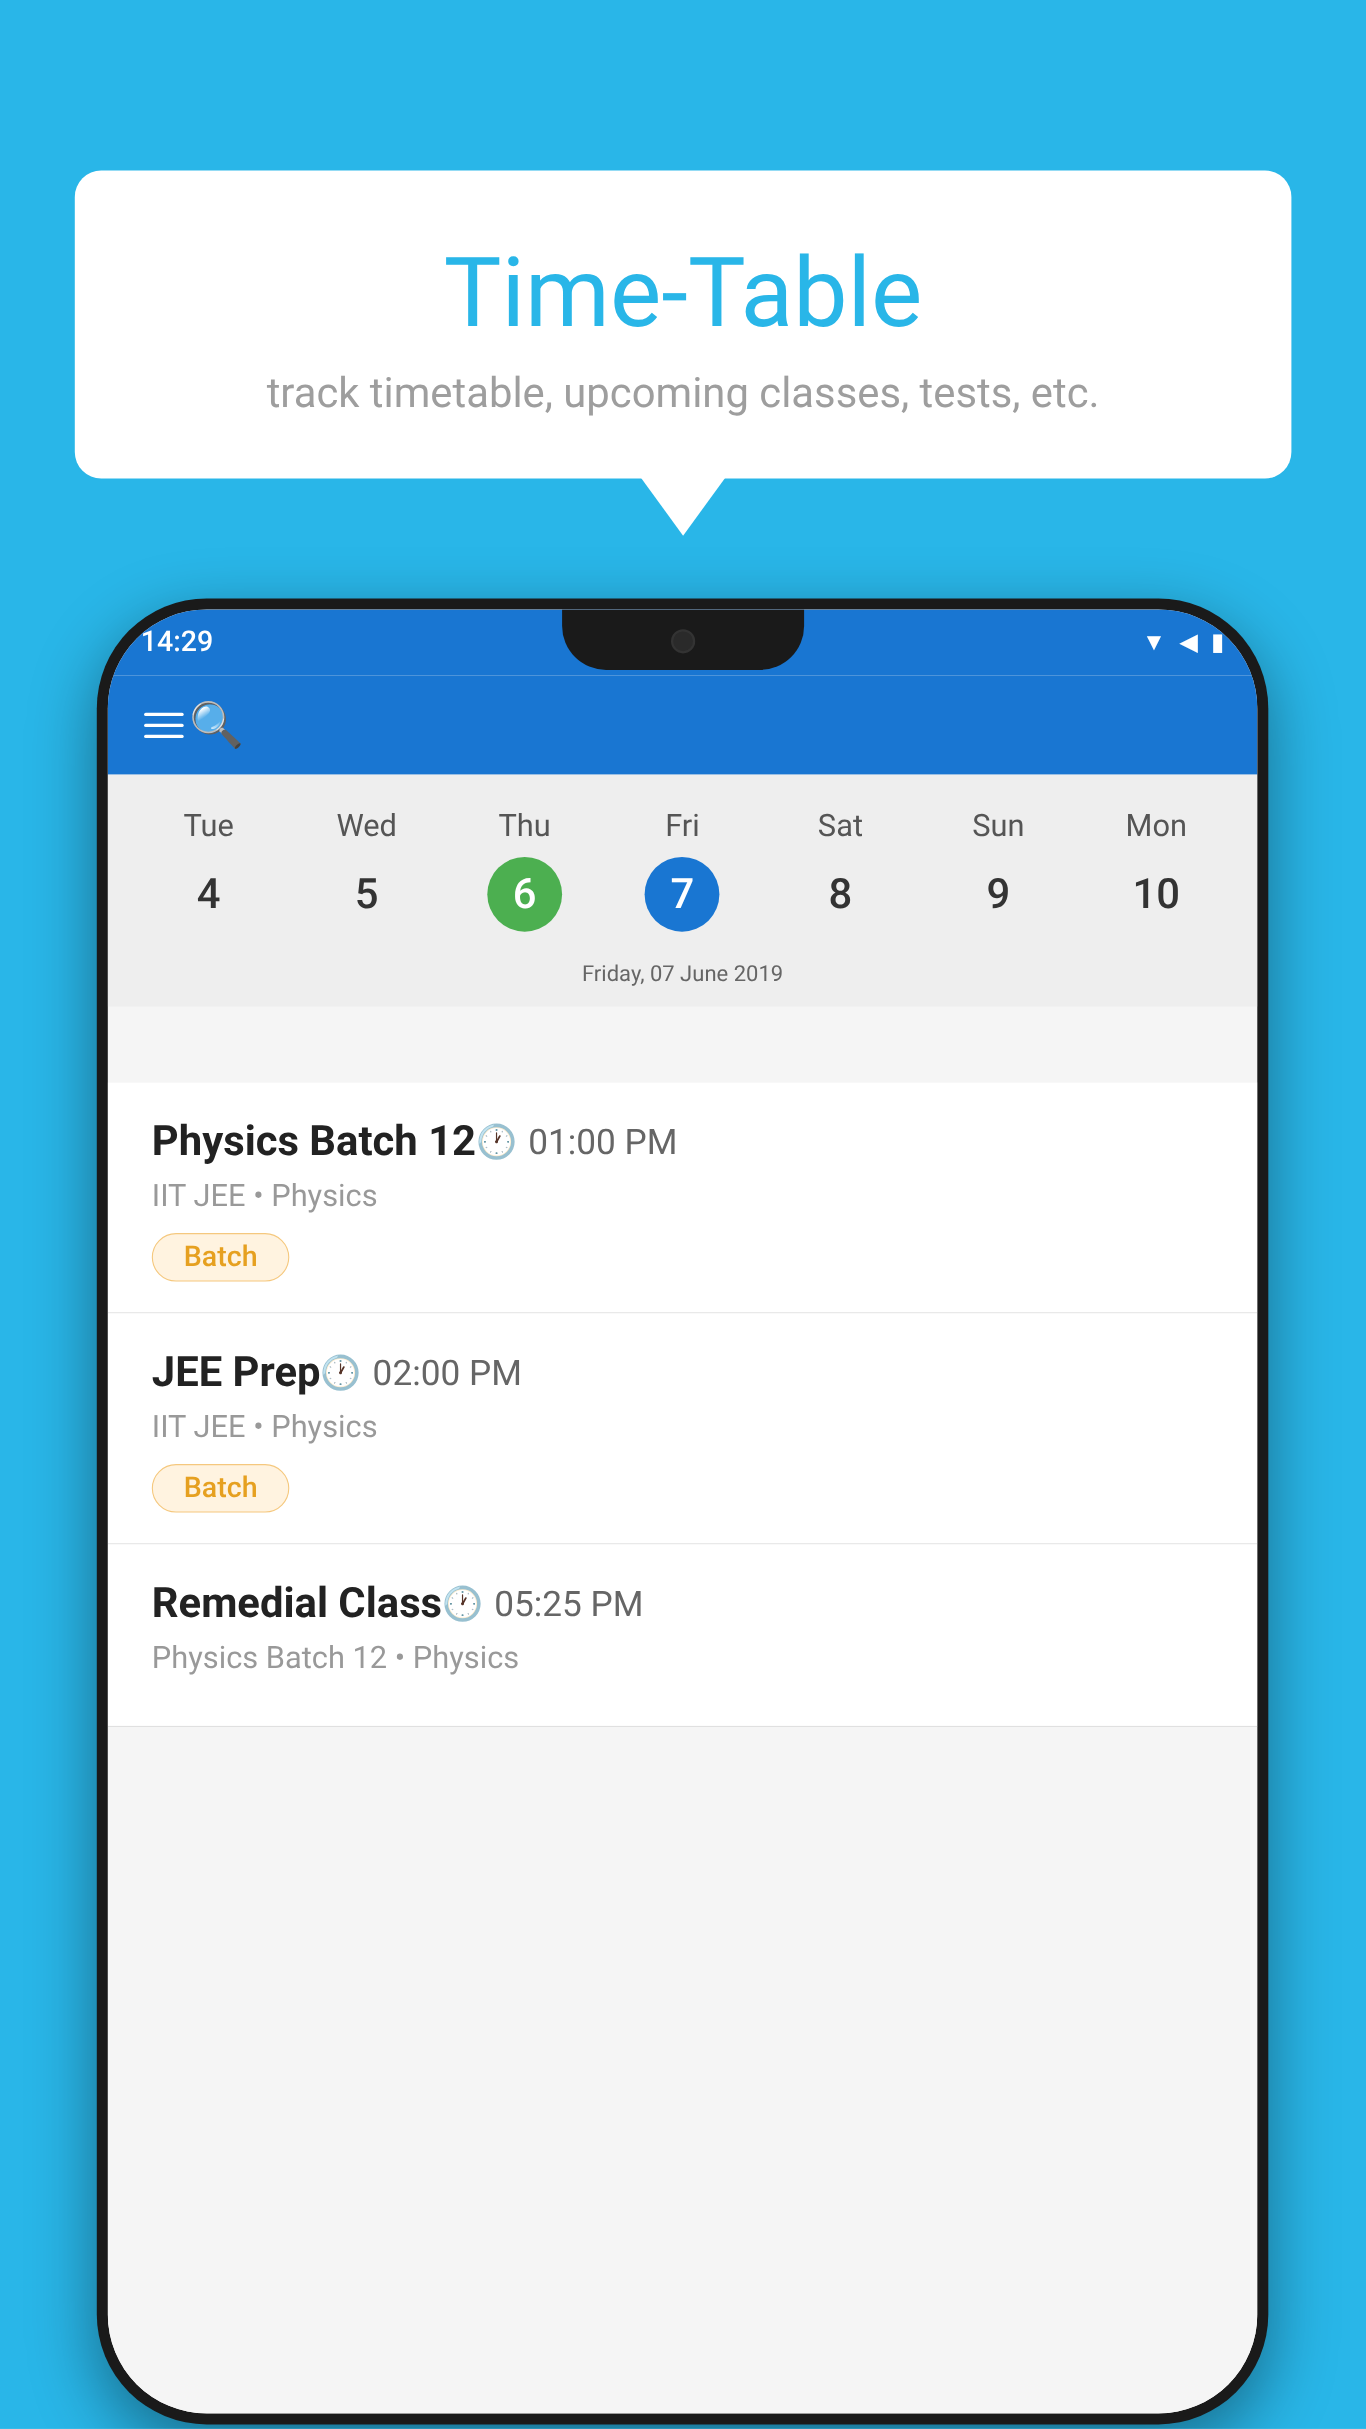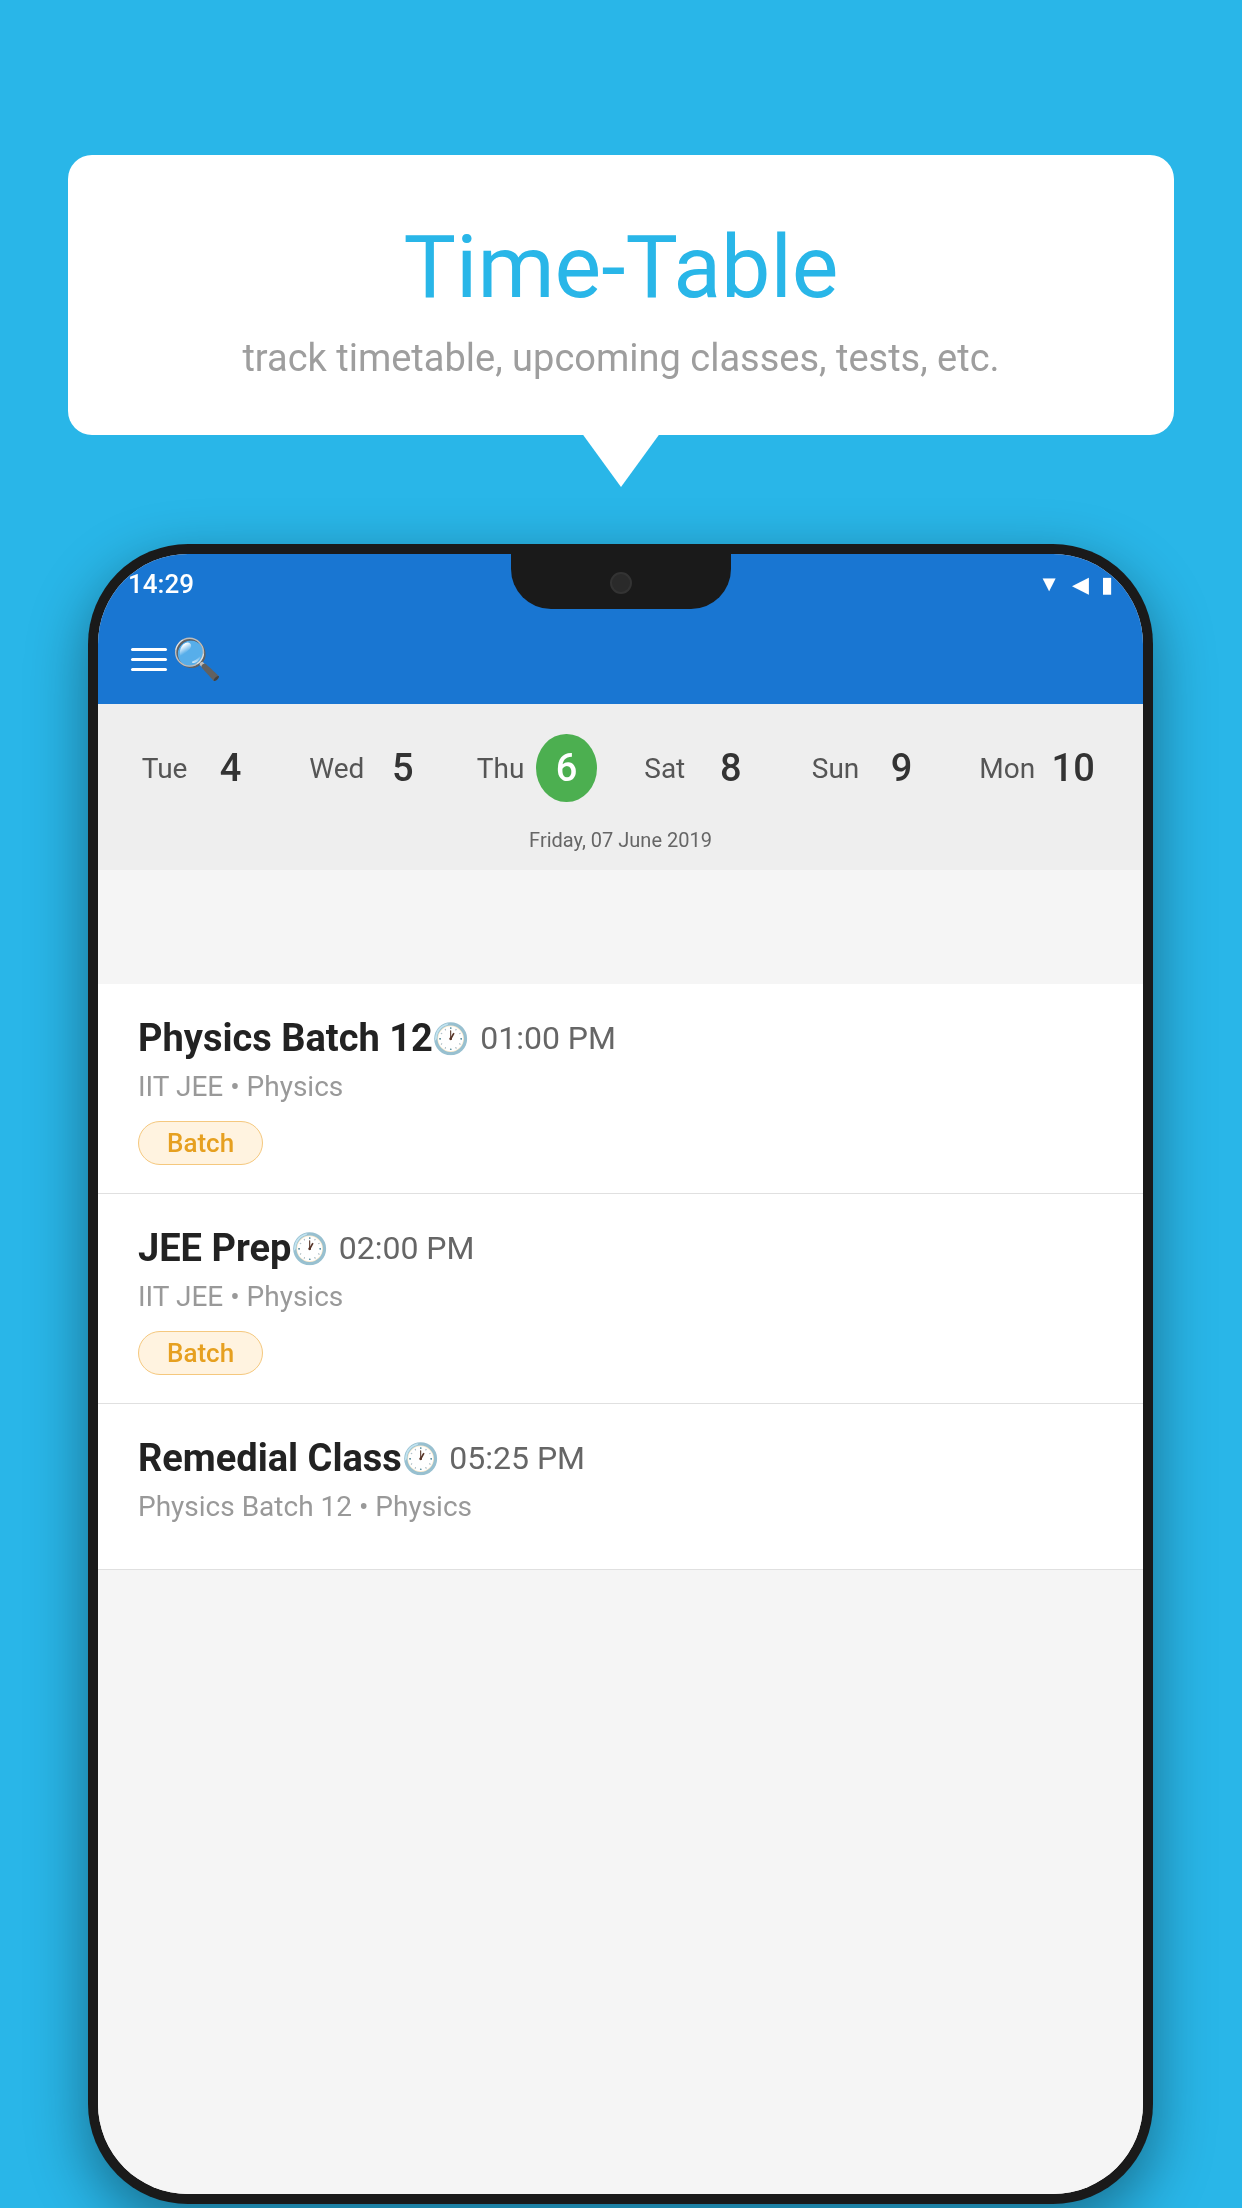--- a/index.html
+++ b/index.html
@@ -188,20 +188,21 @@
     }
 
     .calendar-days-row {
       display: flex;
       justify-content: space-around;
       padding: 10px 20px;
     }
 
     .calendar-day {
       display: flex;
+      flex-direction: column;
       align-items: center;
       gap: 12px;
       width: 120px;
     }
 
     .day-label {
       font-size: 28px;
       color: #555;
       font-weight: 400;
     }
@@ -342,20 +343,24 @@
           <div class="calendar-day">
             <span class="day-label">Wed</span>
             <span class="day-number">5</span>
           </div>
 
           <div class="calendar-day">
             <span class="day-label">Thu</span>
             <span class="day-number today">6</span>
           </div>
 
+          <div class="calendar-day">
+            <span class="day-label">Fri</span>
+            <span class="day-number selected">7</span>
+          </div>
 
           <div class="calendar-day">
             <span class="day-label">Sat</span>
             <span class="day-number">8</span>
           </div>
 
           <div class="calendar-day">
             <span class="day-label">Sun</span>
             <span class="day-number">9</span>
           </div>

